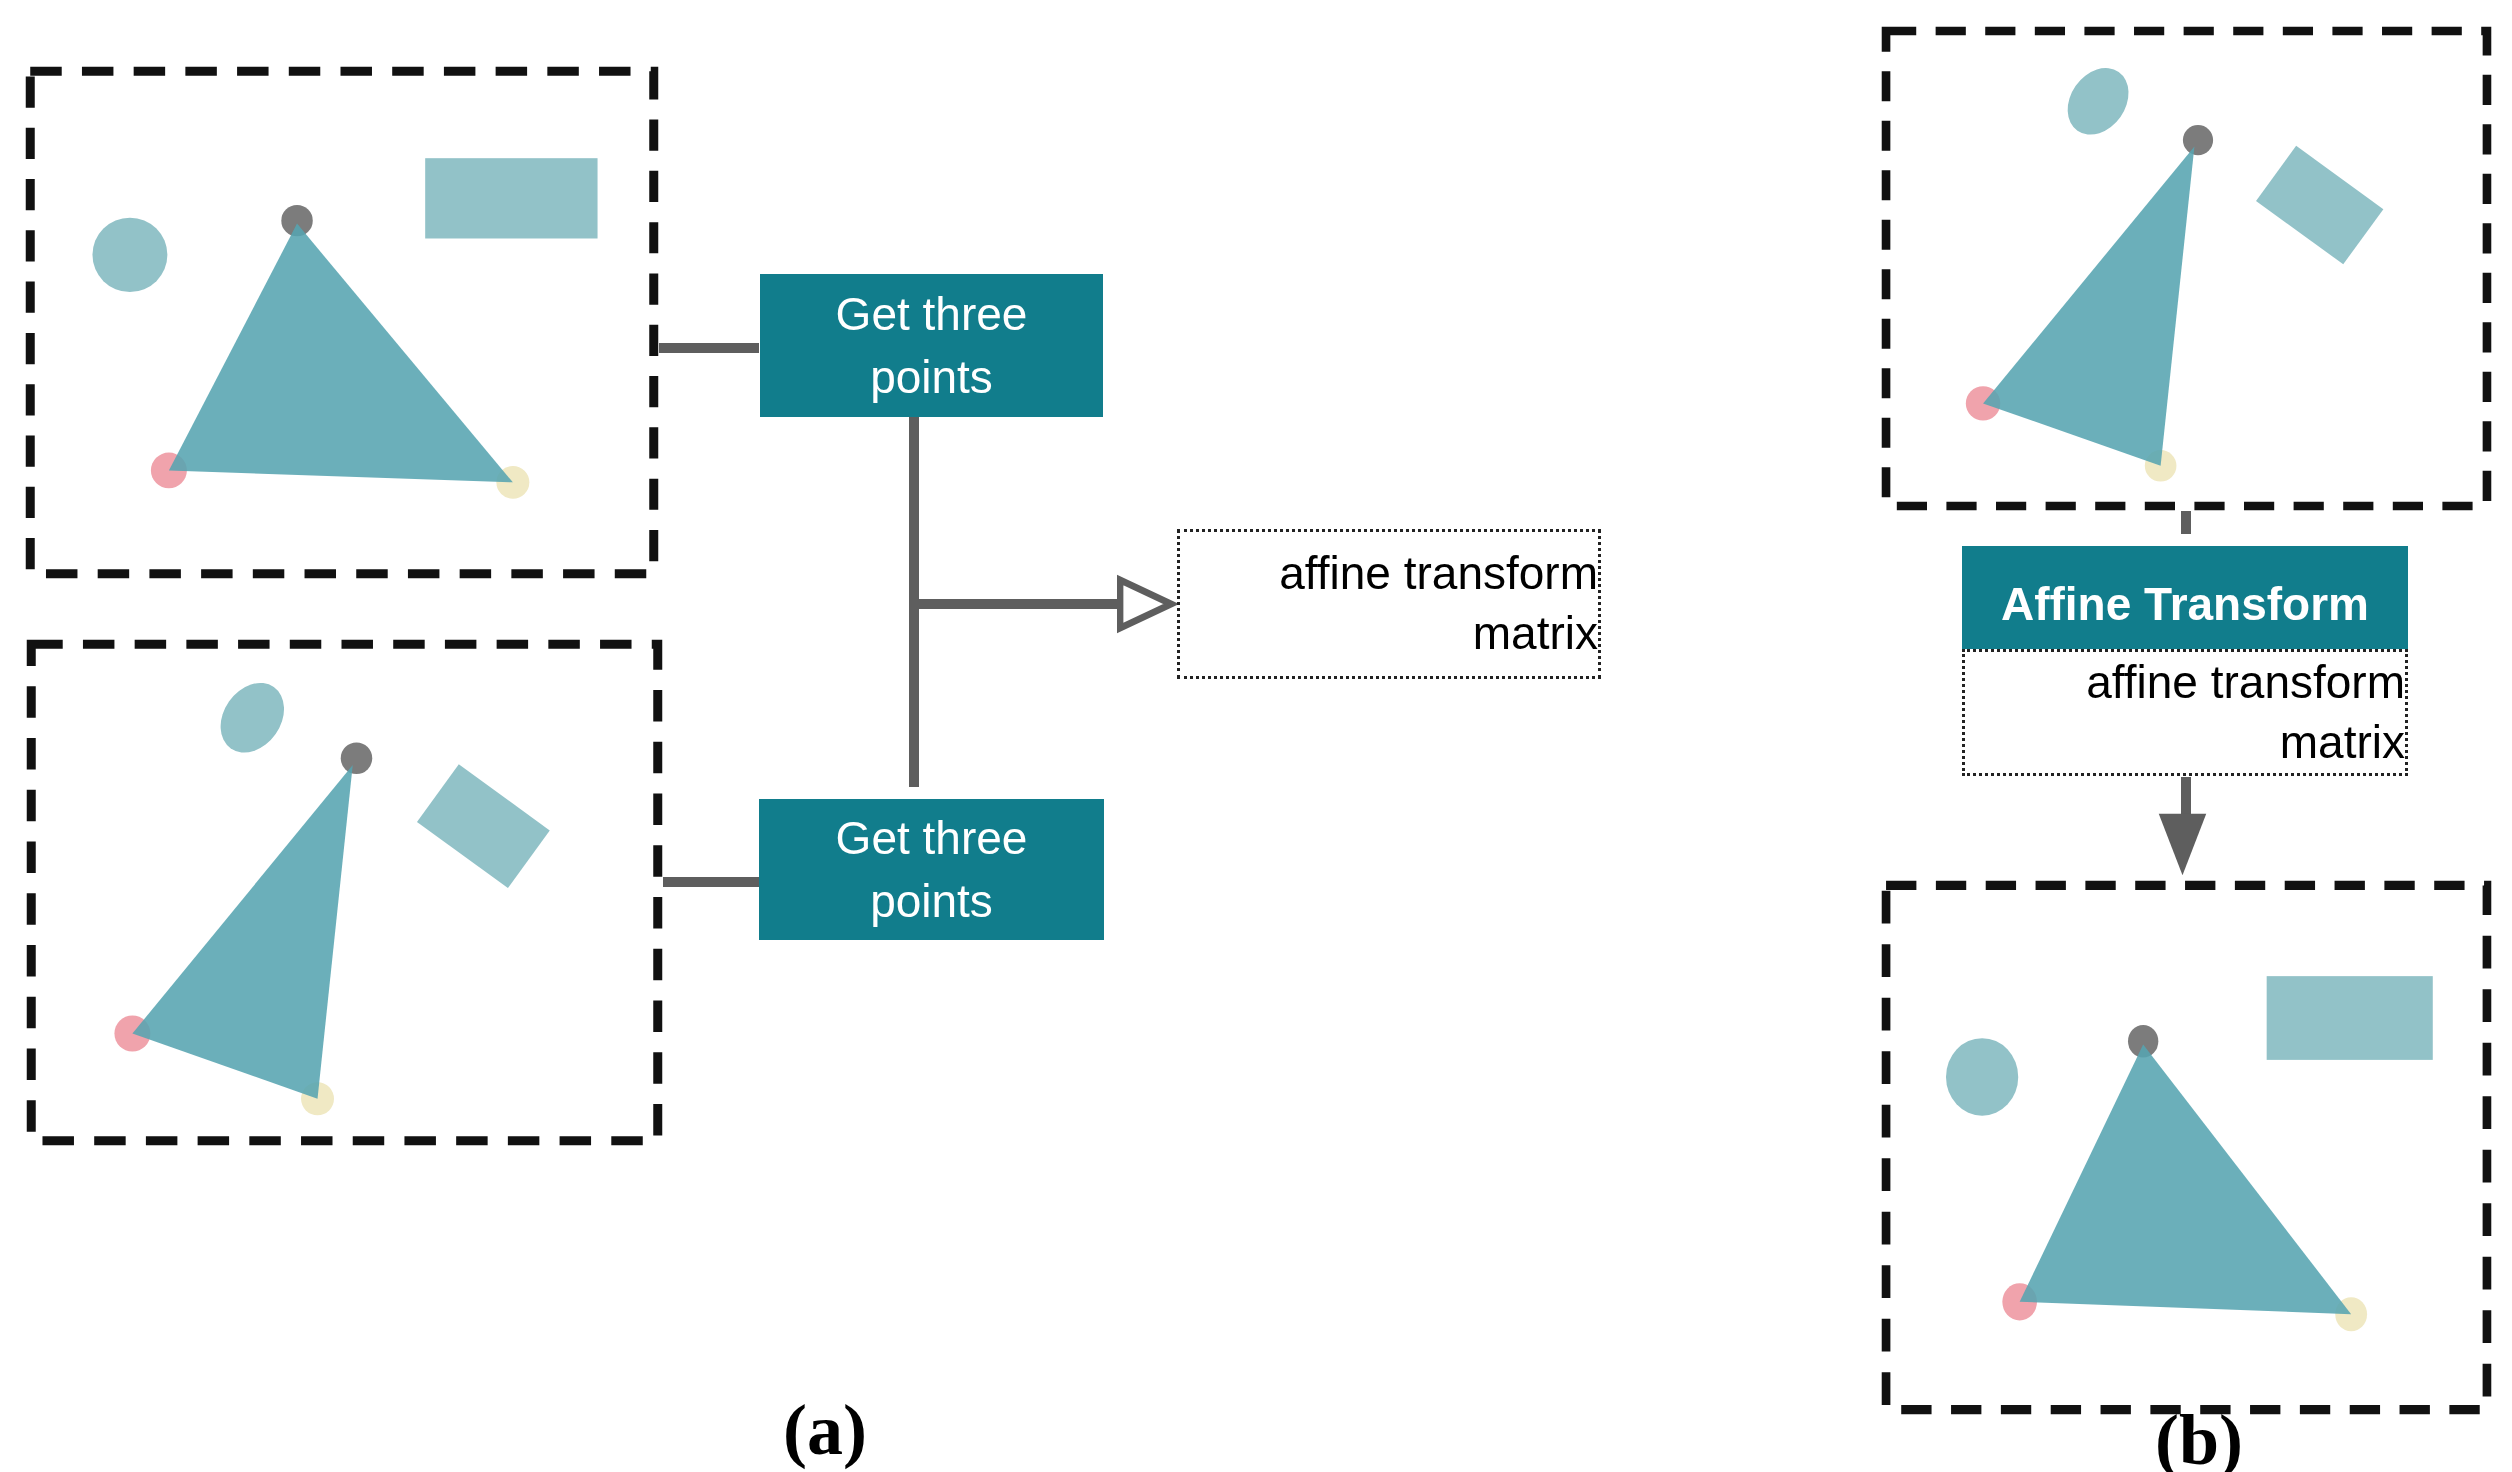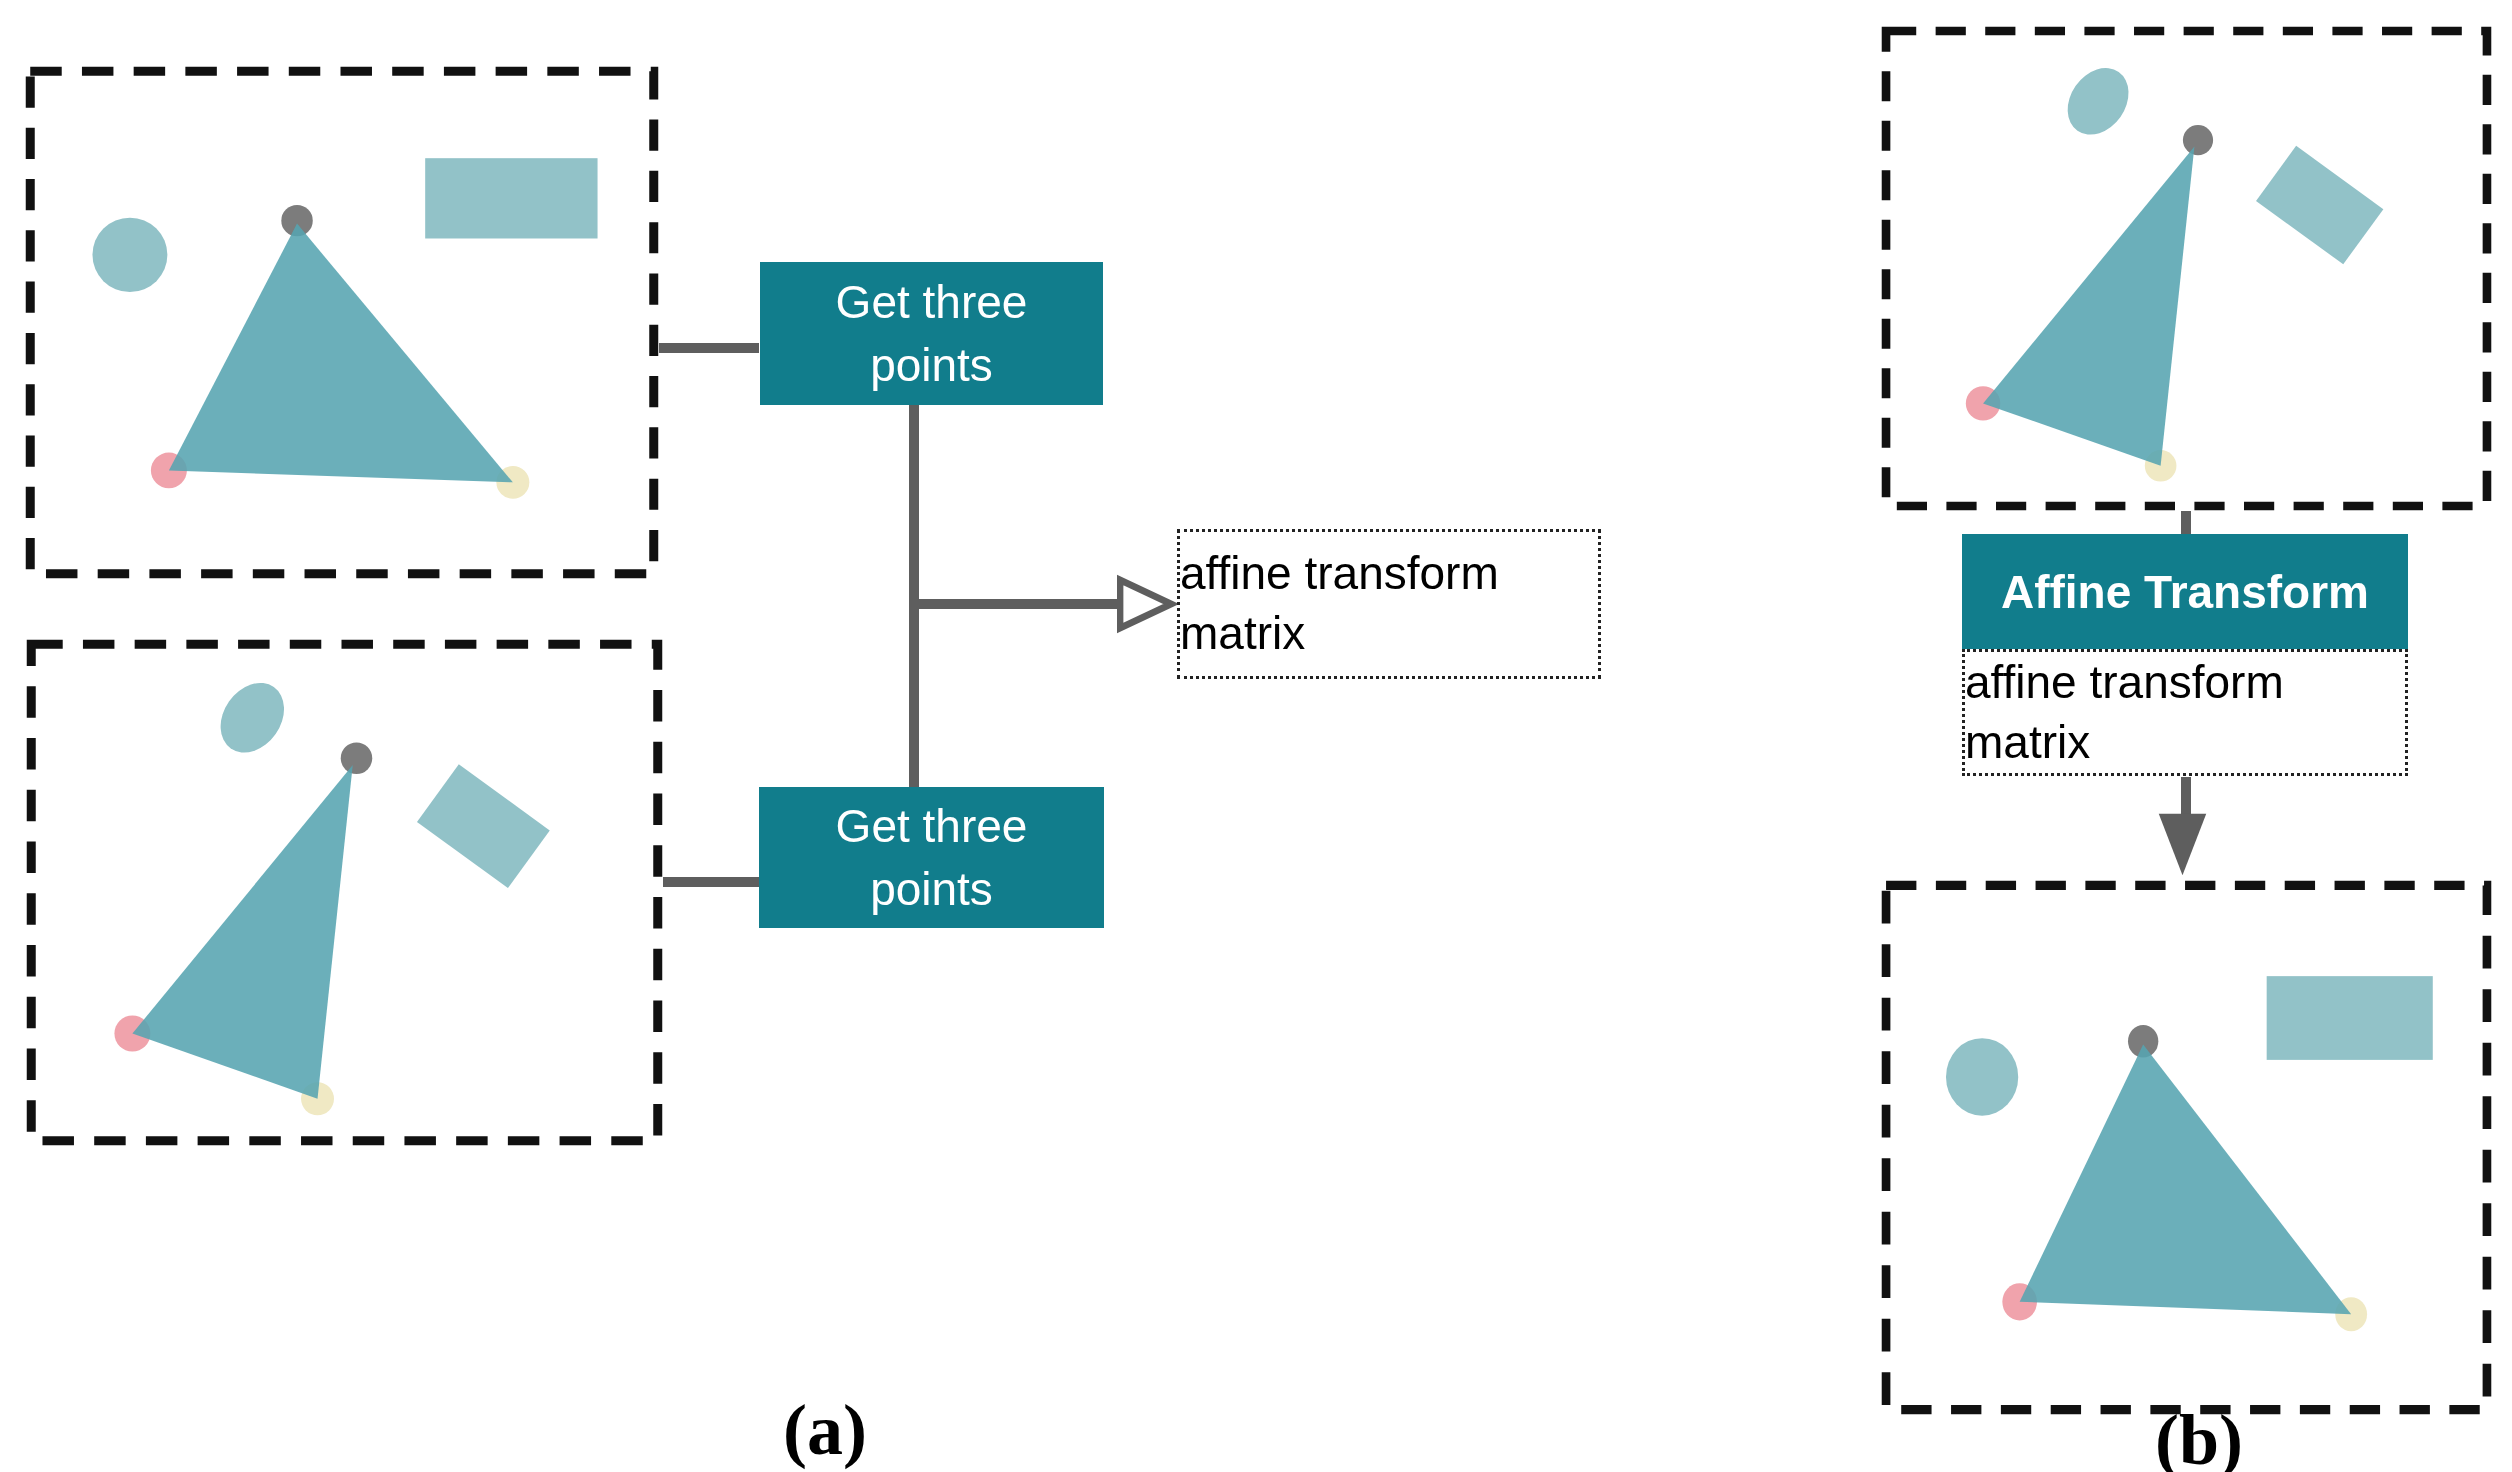--- a/index.html
+++ b/index.html
@@ -12,29 +12,29 @@
   }
   .scene{position:absolute;}
   .scene svg{display:block;width:100%;height:100%;}
   .process{
     position:absolute;
     background:#117d8c;
     color:#ffffff;
     display:flex;align-items:center;justify-content:center;
     text-align:center;
     font-size:46px;line-height:1.35;
-    padding:0 30px;box-sizing:border-box;
+    padding:0 30px;box-sizing:border-box;margin-top:12px;
   }
   .outbox{
     position:absolute;
     border:3px dotted #222222;
     background:#ffffff;
     color:#000000;
     display:flex;align-items:center;justify-content:center;
-    text-align:left;
+    text-align:right;
     font-size:46px;line-height:1.3;
     box-sizing:border-box;
   }
   .conn{position:absolute;background:#5e5e5e;}
   .arrowhead{position:absolute;}
   .panel-label{
     position:absolute;
     font-family:"Liberation Serif", serif;
     font-weight:bold;
     font-size:72px;

